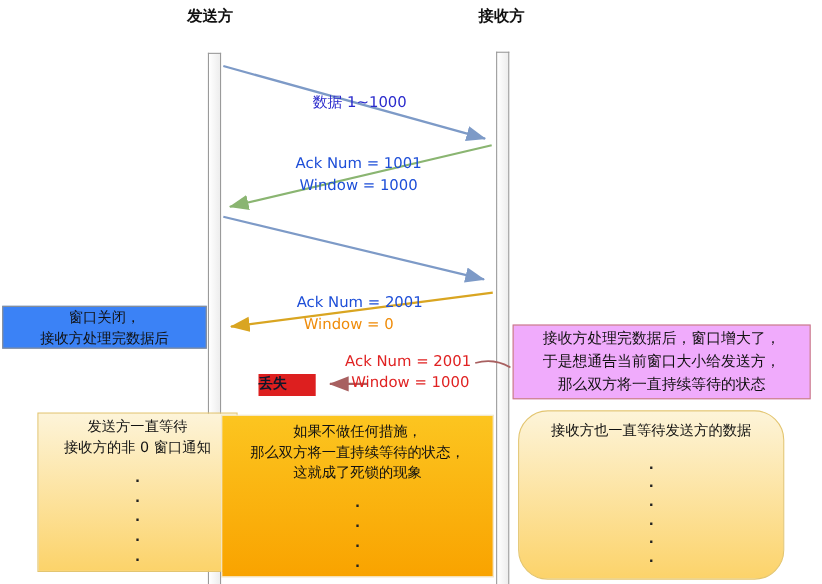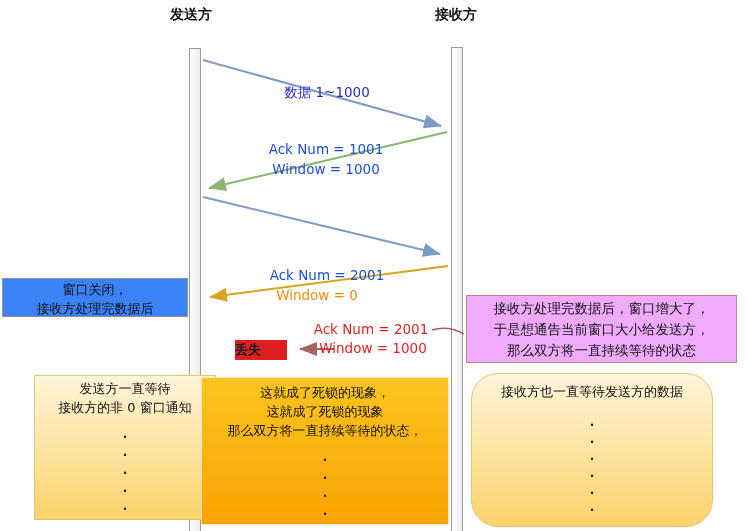--- a/index.html
+++ b/index.html
@@ -113,23 +113,23 @@
     <div class="dots">
       <div class="dot">.</div>
       <div class="dot">.</div>
       <div class="dot">.</div>
       <div class="dot">.</div>
       <div class="dot">.</div>
     </div>
   </div>
 
   <div id="note-deadlock">
-    <div>这就成了死锁的现象，</div>
+    <div>如果不做任何措施，</div>
+    <div>那么双方将一直持续等待的状态，</div>
     <div>这就成了死锁的现象</div>
-    <div>那么双方将一直持续等待的状态，</div>
     <div class="dots">
       <div class="dot">.</div>
       <div class="dot">.</div>
       <div class="dot">.</div>
       <div class="dot">.</div>
     </div>
   </div>
 
   <div class="note wait-box" id="note-receiver-wait">
     <div>接收方也一直等待发送方的数据</div>

